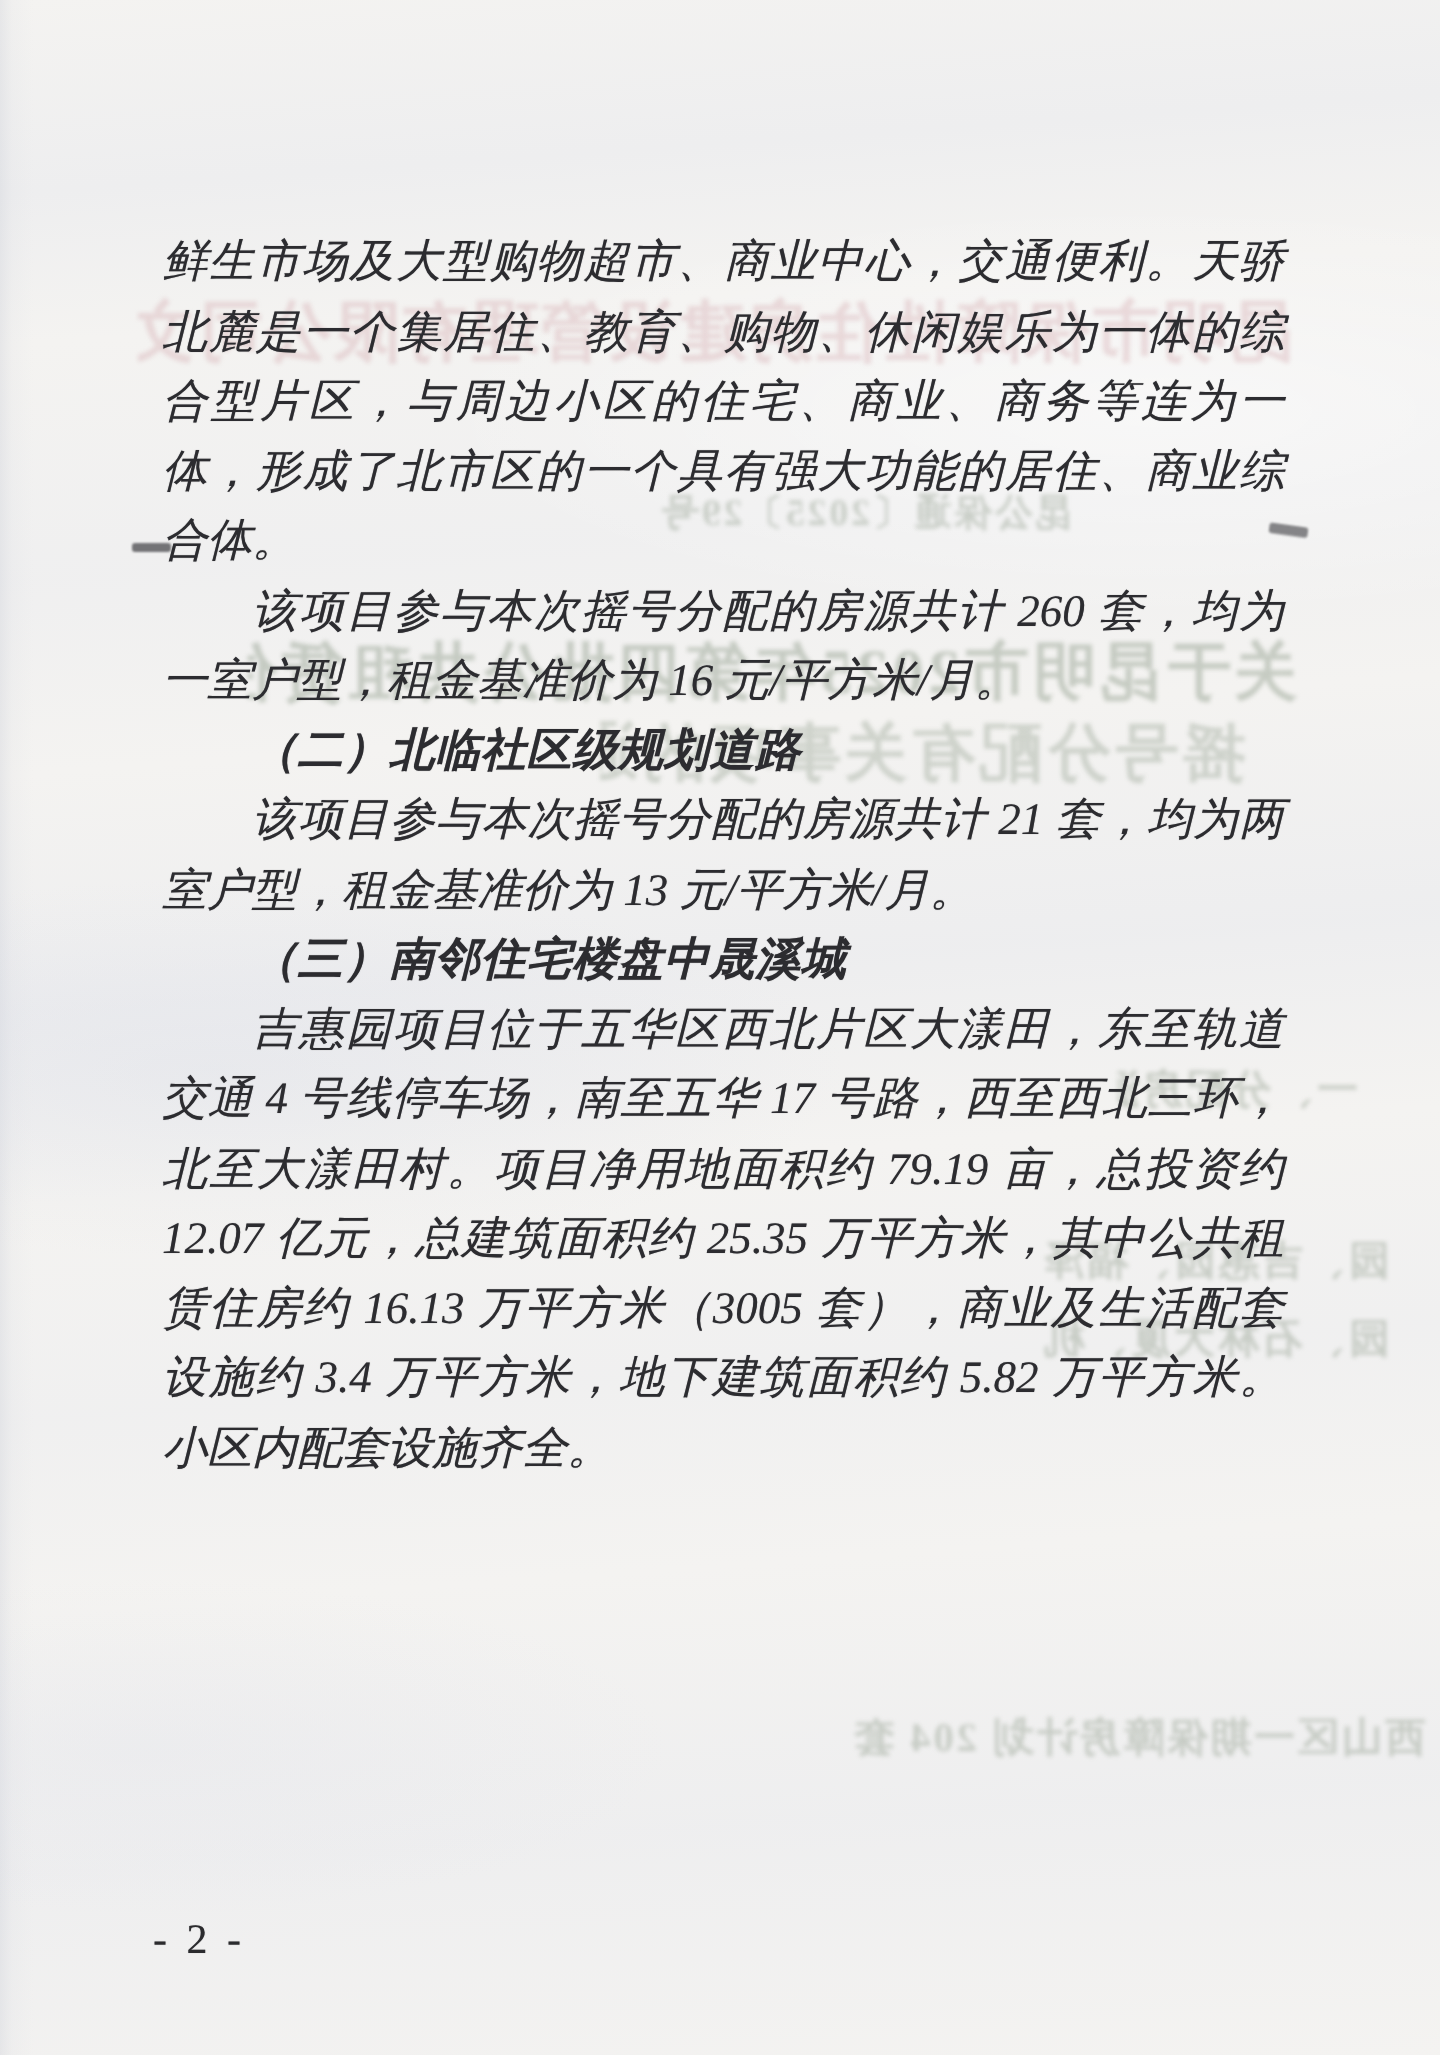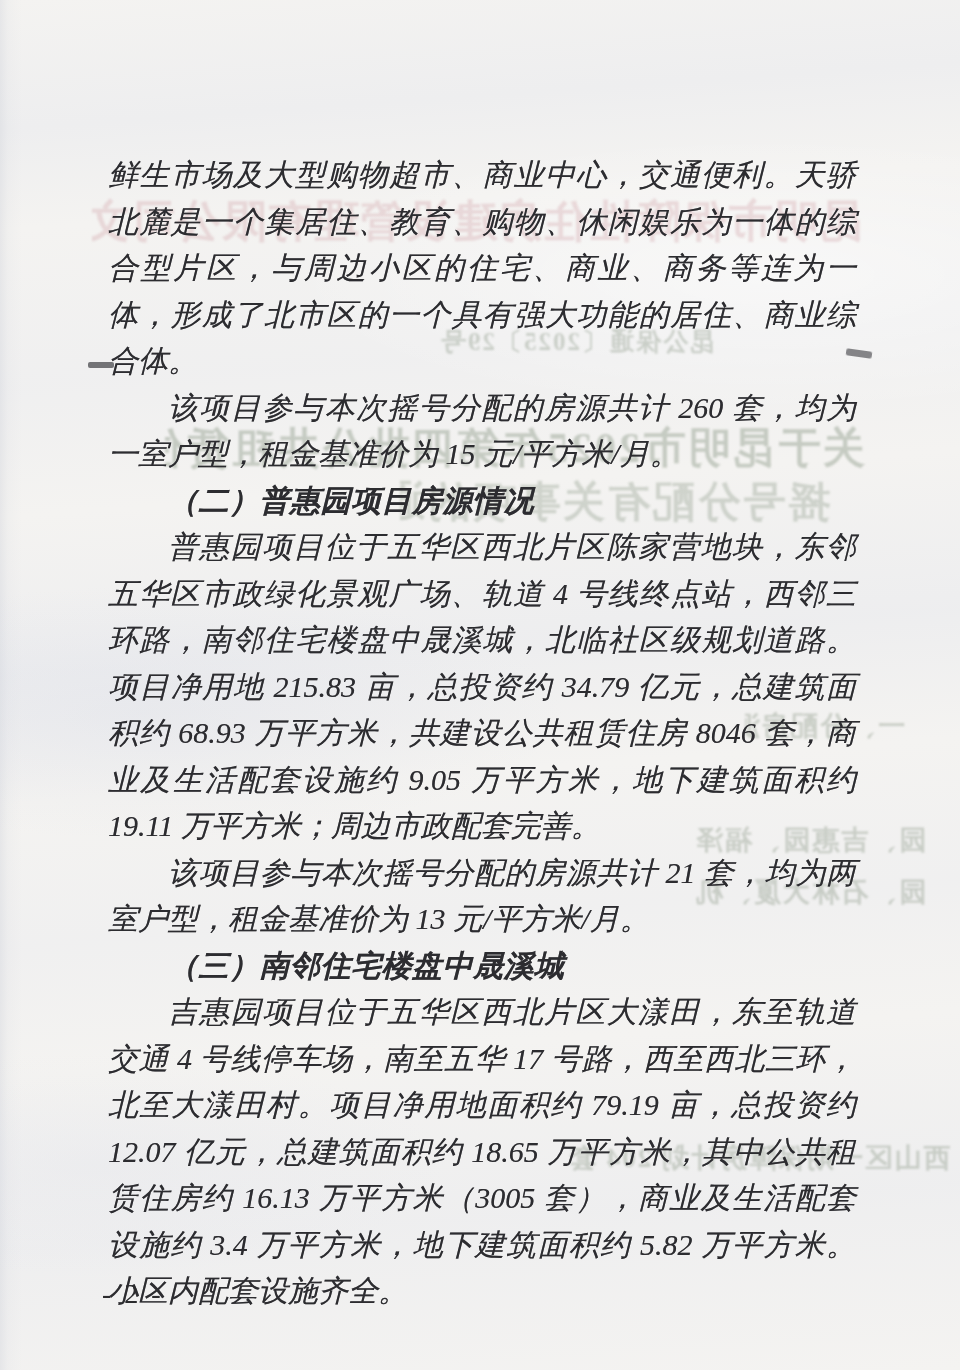--- a/index.html
+++ b/index.html
@@ -100,23 +100,22 @@
     <div class="bleed bleed-green bleed-small" style="left:696px; top:822px; width:230px;">园、吉惠园、福泽尚苑、天怡峰景</div>
     <div class="bleed bleed-green bleed-small" style="left:696px; top:874px; width:230px;">园、石林大厦、机电修配、子君</div>
     <div class="bleed bleed-green bleed-small" style="left:560px; top:1140px; width:390px;">西山区一期保障房计划 204 套</div>
   </div>
 
   <div class="artifact artifact-left"></div>
   <div class="artifact artifact-right"></div>
 
   <div class="doc-body">
     <p class="no-indent">鲜生市场及大型购物超市、商业中心，交通便利。天骄北麓是一个集居住、教育、购物、休闲娱乐为一体的综合型片区，与周边小区的住宅、商业、商务等连为一体，形成了北市区的一个具有强大功能的居住、商业综合体。</p>
-    <p>该项目参与本次摇号分配的房源共计 260 套，均为一室户型，租金基准价为 15 元/平方米/月。</p>
-    <p class="heading">（二）普惠园项目房源情况</p>
-    <p>普惠园项目位于五华区西北片区陈家营地块，东邻五华区市政绿化景观广场、轨道 4 号线终点站，西邻三环路，南邻住宅楼盘中晟溪城，北临社区级规划道路。项目净用地 215.83 亩，总投资约 34.79 亿元，总建筑面积约 68.93 万平方米，共建设公共租赁住房 8046 套，商业及生活配套设施约 9.05 万平方米，地下建筑面积约 19.11 万平方米；周边市政配套完善。</p>
+    <p>该项目参与本次摇号分配的房源共计 260 套，均为一室户型，租金基准价为 16 元/平方米/月。</p>
+    <p class="heading">（二）北临社区级规划道路</p>
     <p>该项目参与本次摇号分配的房源共计 21 套，均为两室户型，租金基准价为 13 元/平方米/月。</p>
     <p class="heading">（三）南邻住宅楼盘中晟溪城</p>
-    <p>吉惠园项目位于五华区西北片区大漾田，东至轨道交通 4 号线停车场，南至五华 17 号路，西至西北三环，北至大漾田村。项目净用地面积约 79.19 亩，总投资约 12.07 亿元，总建筑面积约 18.65 万平方米，其中公共租赁住房约 16.13 万平方米（3005 套），商业及生活配套设施约 3.4 万平方米，地下建筑面积约 5.82 万平方米。小区内配套设施齐全。</p>
+    <p>吉惠园项目位于五华区西北片区大漾田，东至轨道交通 4 号线停车场，南至五华 17 号路，西至西北三环，北至大漾田村。项目净用地面积约 79.19 亩，总投资约 12.07 亿元，总建筑面积约 25.35 万平方米，其中公共租赁住房约 16.13 万平方米（3005 套），商业及生活配套设施约 3.4 万平方米，地下建筑面积约 5.82 万平方米。小区内配套设施齐全。</p>
   </div>
 
   <div class="page-number">- 2 -</div>
 
 </div>
 
 </body></html>

